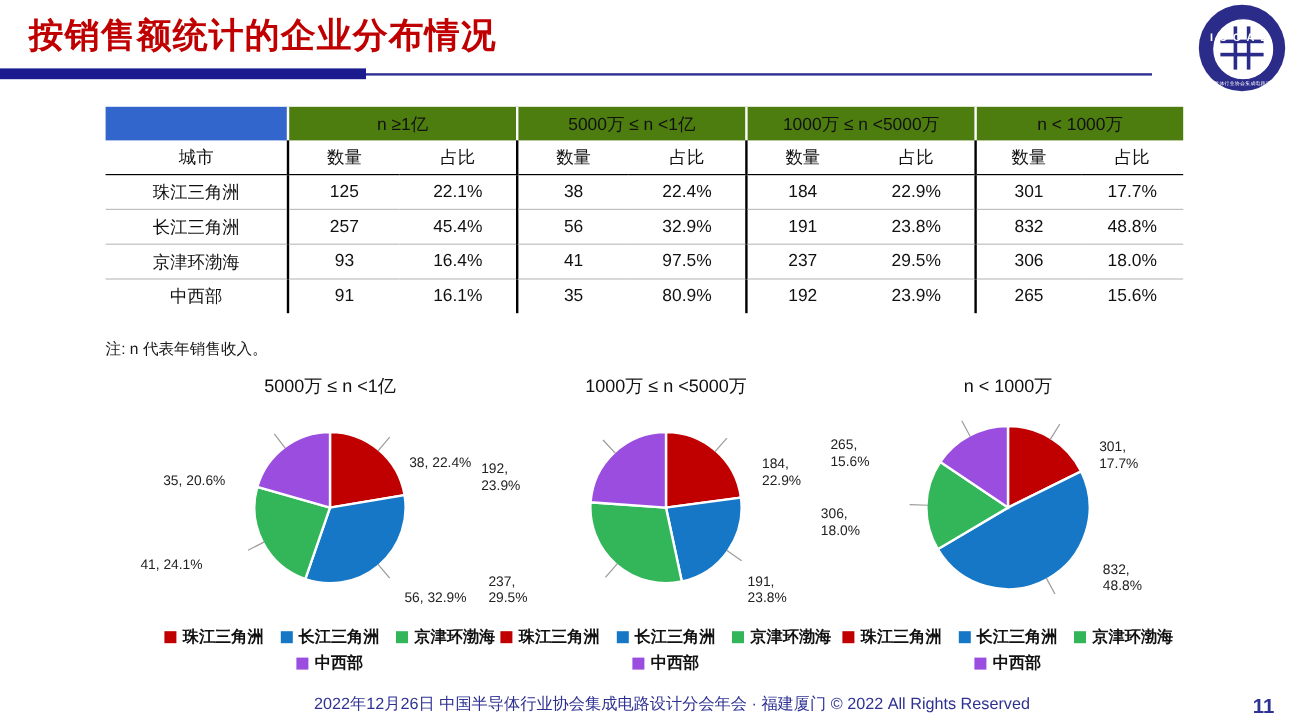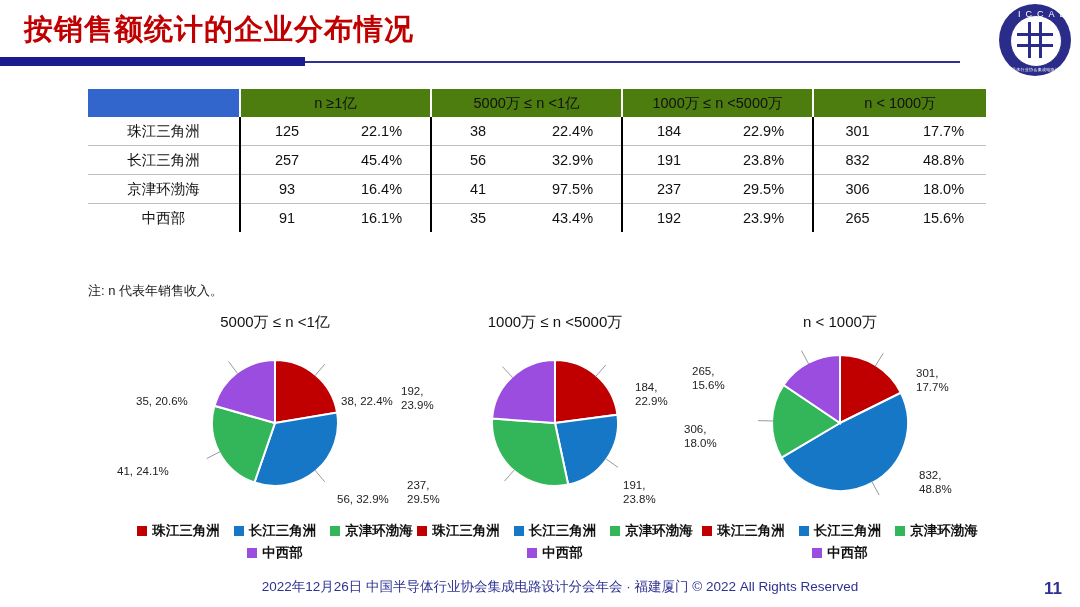--- a/index.html
+++ b/index.html
@@ -29,22 +29,22 @@
     position:absolute;left:11px;top:11px;width:50px;height:50px;border-radius:50%;
     background:#ffffff;border:1px solid #2B2B8A;
   }
   .logo .grid{
     position:absolute;left:18px;top:18px;width:36px;height:36px;
   }
   .logo .grid:before,.logo .grid:after{content:"";position:absolute;background:#2B2B8A;}
   .logo .grid:before{left:11px;top:0;width:3px;height:36px;box-shadow:11px 0 0 #2B2B8A;}
   .logo .grid:after{top:11px;left:0;width:36px;height:3px;box-shadow:0 11px 0 #2B2B8A;}
   .logo .ic{
-    position:absolute;left:0;top:5px;width:72px;text-align:right;
-    color:#ffffff;font-size:9px;font-weight:normal;letter-spacing:5px;
+    position:absolute;left:0;top:22px;width:72px;text-align:center;
+    color:#ffffff;font-size:9px;font-weight:bold;letter-spacing:5px;
   }
   .logo .cn{
     position:absolute;left:0;bottom:4px;width:72px;text-align:center;
     color:#ffffff;font-size:4px;letter-spacing:.3px;white-space:nowrap;overflow:hidden;
   }
   
   .tbl-wrap{position:absolute;left:88px;top:89px;width:898px;}
   table.stats{border-collapse:collapse;width:898px;table-layout:fixed;}
   table.stats td,table.stats th{
     font-size:14.5px;color:#111;text-align:center;padding:0;height:28px;
@@ -120,20 +120,31 @@
         <col style="width:85px">
     </colgroup>
     <tbody>
         <tr class="hdr-band">
       <td class="blank"></td>
       <td colspan="2" class="sep">n ≥1亿</td>
       <td colspan="2" class="sep">5000万 ≤ n &lt;1亿</td>
       <td colspan="2" class="sep">1000万 ≤ n &lt;5000万</td>
       <td colspan="2" class="sep">n &lt; 1000万</td>
     </tr>
+    <tr class="sub-hdr">
+      <td>城市</td>
+      <td class="sep">数量</td>
+      <td>占比</td>
+      <td class="sep">数量</td>
+      <td>占比</td>
+      <td class="sep">数量</td>
+      <td>占比</td>
+      <td class="sep">数量</td>
+      <td>占比</td>
+    </tr>
     <tr class="drow">
       <td>珠江三角洲</td>
       <td class="sep">125</td>
       <td>22.1%</td>
       <td class="sep">38</td>
       <td>22.4%</td>
       <td class="sep">184</td>
       <td>22.9%</td>
       <td class="sep">301</td>
       <td>17.7%</td>
@@ -158,21 +169,21 @@
       <td class="sep">237</td>
       <td>29.5%</td>
       <td class="sep">306</td>
       <td>18.0%</td>
     </tr>
     <tr class="drow last">
       <td>中西部</td>
       <td class="sep">91</td>
       <td>16.1%</td>
       <td class="sep">35</td>
-      <td>43.4%</td>
+      <td>80.9%</td>
       <td class="sep">192</td>
       <td>23.9%</td>
       <td class="sep">265</td>
       <td>15.6%</td>
     </tr>
   </tbody>
     </table>
 </div>
 <div class="note">注: n 代表年销售收入。</div>
 
@@ -184,21 +195,21 @@
         <svg width="340" height="160" class="pie-svg">
           <path d="M 170 80 L 170 17 A 63 63 0 0 1 232.13064708326436 69.57010580039982 Z" fill="#C00000" stroke="#ffffff" stroke-width="2"></path>
           <line x1="209.87959857793425" y1="32.8677900235643" x2="219.73646081148263" y2="21.21833222893507" stroke="#9a9a9a" stroke-width="1"></line>
           <path d="M 170 80 L 232.13064708326436 69.57010580039982 A 63 63 0 0 1 149.42806109107477 139.54658117413163 Z" fill="#1577C6" stroke="#ffffff" stroke-width="2"></path>
           <line x1="209.87959857793425" y1="127.13220997643569" x2="219.73646081148263" y2="138.78166777106492" stroke="#9a9a9a" stroke-width="1"></line>
           <path d="M 170 80 L 149.42806109107477 139.54658117413163 A 63 63 0 0 1 109.4049844801124 62.75923162545878 Z" fill="#33B65A" stroke="#ffffff" stroke-width="2"></path>
           <line x1="115.25059263129538" y1="108.53646776977894" x2="101.71842618415523" y2="115.58969903260413" stroke="#9a9a9a" stroke-width="1"></line>
           <path d="M 170 80 L 109.4049844801124 62.75923162545878 A 63 63 0 0 1 170 17 Z" fill="#9B4DE0" stroke="#ffffff" stroke-width="2"></path>
           <line x1="132.7933375499447" y1="30.73041638771801" x2="123.59713299879725" y2="18.55267349942156" stroke="#9a9a9a" stroke-width="1"></line>
         </svg>
-        <div class="lbl" style="left: 236px; top: 52px;">
+        <div class="lbl" style="left: 236px; top: 37px;">
           <div>38, 22.4%</div>
         </div>
         <div class="lbl" style="left: 232px; top: 150px;">
           <div>56, 32.9%</div>
         </div>
         <div class="lbl" style="left: 12px; top: 122px;">
           <div>41, 24.1%</div>
         </div>
         <div class="lbl" style="left: 6px; top: 52px; margin-left: 25px;">
           <div>35, 20.6%</div>

